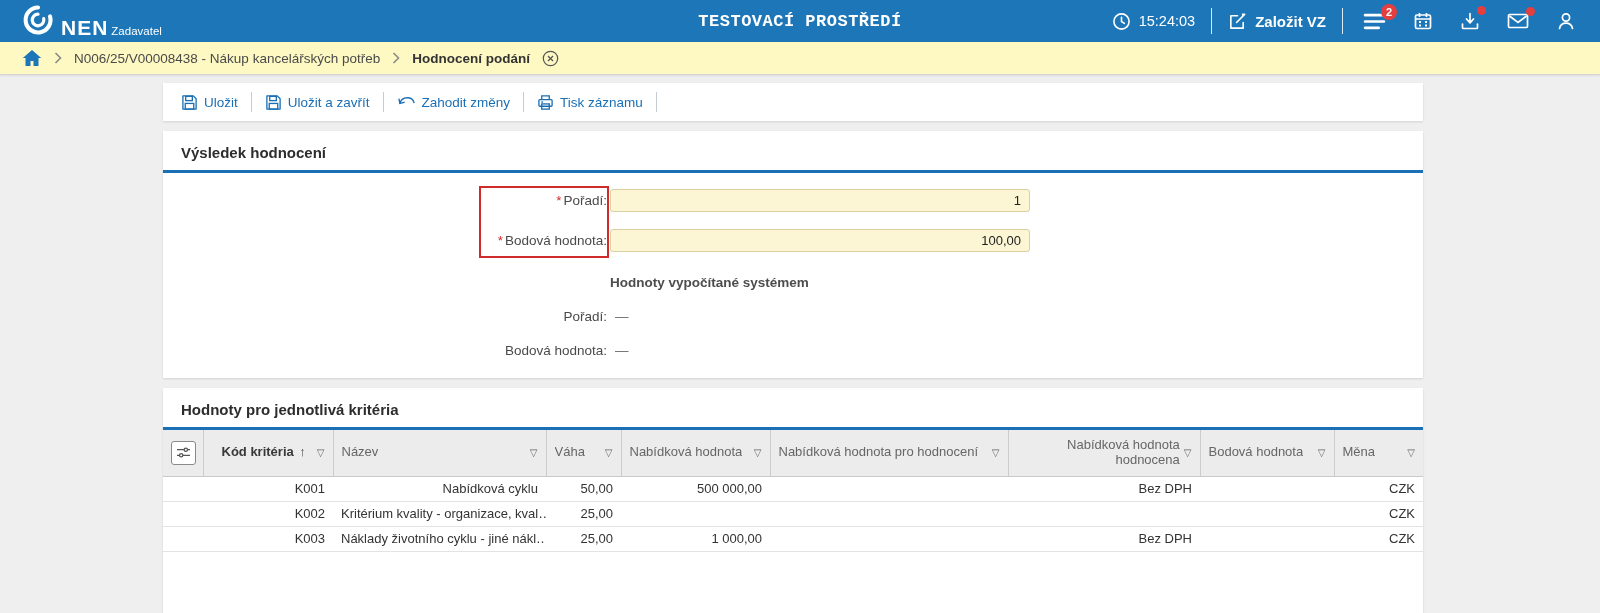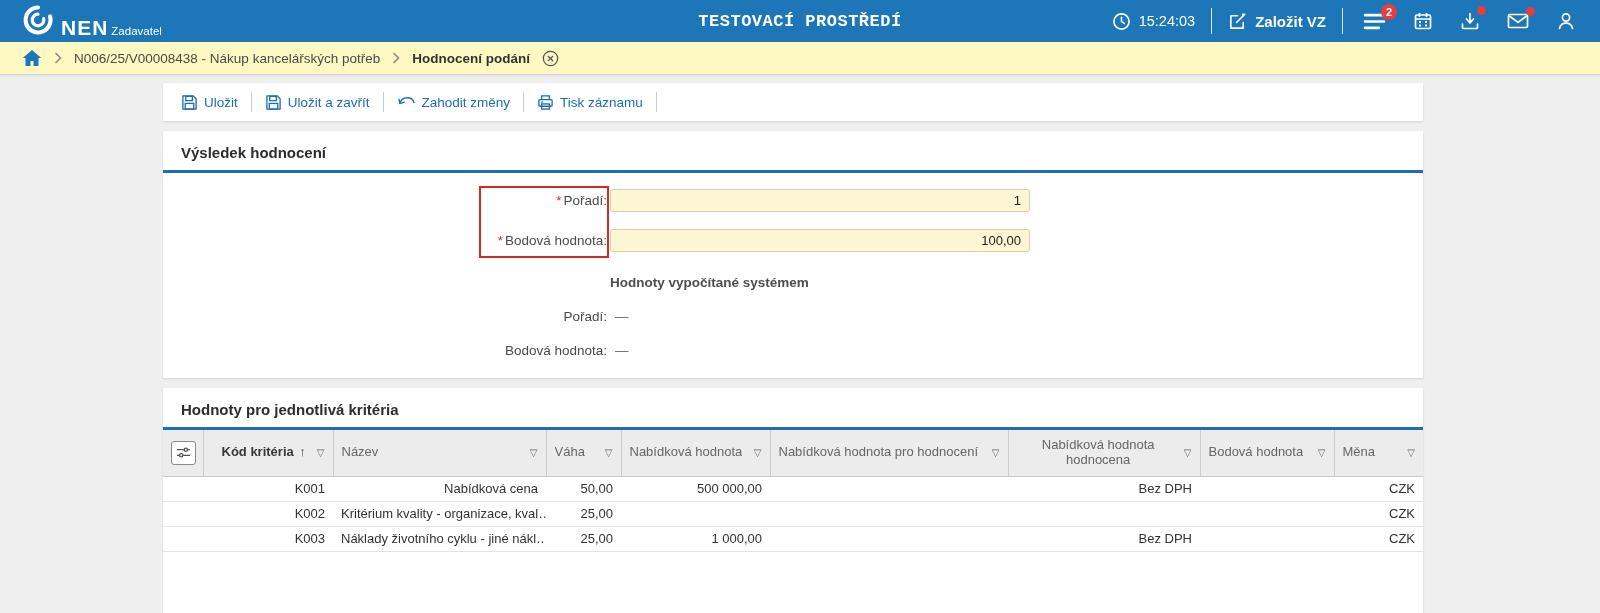--- a/index.html
+++ b/index.html
@@ -63,21 +63,21 @@
                   padding:0 8px; font-size:13px; color:#222; font-family:inherit; }
   .sys-heading { margin:24px 0 0 447px; font-size:13.5px; font-weight:bold; color:#4d4d4d; }
   .ro-row { display:flex; align-items:center; margin-top:18px; height:16px; }
   .ro-label { width:444px; text-align:right; font-size:13.5px; color:#4a4a4a; }
   .ro-val { margin-left:8px; font-size:13.5px; color:#666; }
 
   
   .section-criteria { min-height:229px; margin-bottom:0; }
   table { width:100%; border-collapse:collapse; table-layout:fixed; }
   thead th { background:#ececec; height:37px; font-weight:normal; color:#666;
-             font-size:13px; text-align:center; padding:8px 8px; vertical-align:middle;
+             font-size:13px; text-align:right; padding:8px 8px; vertical-align:middle;
              border-right:1px solid #cccccc; border-bottom:1px solid #c9c9c9; }
   thead th:last-child { border-right:none; }
   .hcell { display:flex; justify-content:space-between; align-items:center; gap:4px;
            line-height:1.15; }
   .hlabel { overflow:hidden; }
   th.sorted .hlabel { font-weight:bold; color:#383838; }
   .sort-arrow { color:#444; font-size:13px; margin-left:2px; }
   .filter-glyph { color:#666; font-size:10px; flex:0 0 auto; cursor:pointer; }
   th.col-kod { padding-left:18px; }
   .chooser-btn { width:25px; height:24px; border:1px solid #8a8a8a; border-radius:3px;
@@ -374,21 +374,21 @@
                   <span class="hlabel">Měna</span>
                   <span class="filter-glyph">▽</span>
                 </span>
               </th>
             </tr>
         </thead>
         <tbody>
             <tr>
               <td class="col-chooser"></td>
               <td class="col-kod">K001</td>
-              <td class="col-nazev">Nabídková cena</td>
+              <td class="col-nazev">Nabídková cyklu</td>
               <td class="col-vaha right">50,00</td>
               <td class="col-nab_hodnota right">500 000,00</td>
               <td class="col-nab_pro_hodnoceni"></td>
               <td class="col-nab_hodnocena">Bez DPH</td>
               <td class="col-bodova"></td>
               <td class="col-mena">CZK</td>
             </tr>
             <tr>
               <td class="col-chooser"></td>
               <td class="col-kod">K002</td>

